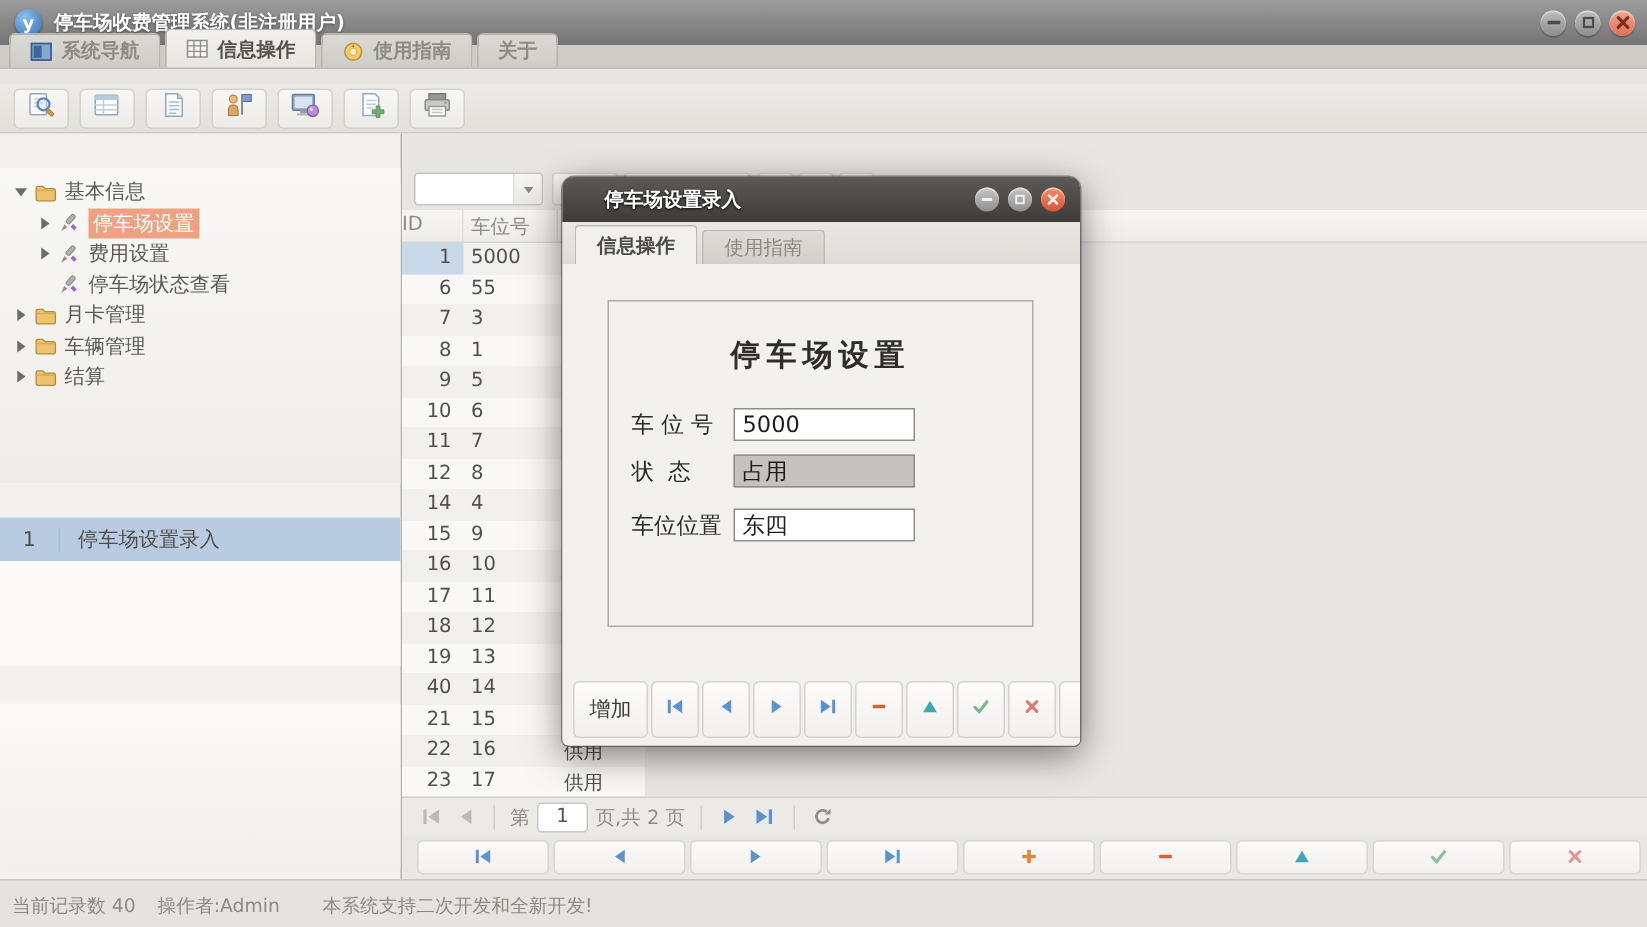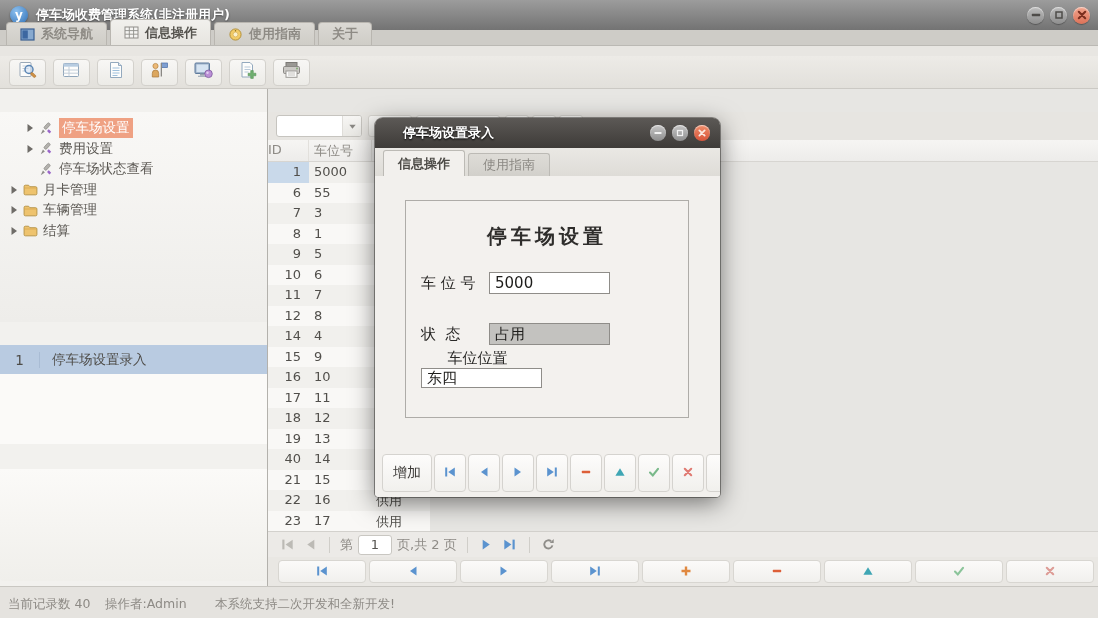--- a/index.html
+++ b/index.html
@@ -291,20 +291,34 @@
           </span>
         <span class="ghost-ico">
             <svg viewBox="0 0 12 12">
               <path d="M9.6 6.8 A3.8 3.8 0 1 1 8.4 3" stroke="#9a9894" stroke-width="1.7" fill="none"></path>
               <path d="M10.8 1 L10.8 4.6 L7.2 4.6z" fill="#9a9894"></path>
             </svg>
           </span>
       </span>
     </div>
     <div class="tree" id="tree">
+        <div class="tree-item lvl0">
+          <span class="expander">
+            <svg viewBox="0 0 12 12">
+              <path d="M2 3.5 h8 L6 9z" fill="#6f6c68"></path>
+            </svg>
+          </span>
+          <span class="nicon">
+            <svg viewBox="0 0 14 12">
+              <path d="M1 3.2 q0-1.2 1.2-1.2 h3 l1.3 1.4 h5.3 q1.2 0 1.2 1.2 v5.2 q0 1.2 -1.2 1.2 H2.2 q-1.2 0 -1.2 -1.2z" fill="#eec36e" stroke="#b08c3e" stroke-width=".8"></path>
+              <path d="M1 4.6 h12" stroke="#d9ab52" stroke-width=".8"></path>
+            </svg>
+          </span>
+          <span class="tree-label">基本信息</span>
+        </div>
         <div class="tree-item lvl1">
           <span class="expander">
             <svg viewBox="0 0 12 12">
               <path d="M3.5 2 L9 6 L3.5 10z" fill="#6f6c68"></path>
             </svg>
           </span>
           <span class="nicon">
             <svg viewBox="0 0 13 12">
               <rect x="5.8" y="0.4" width="2.8" height="6.5" rx="1" fill="#b3b1ad" stroke="#8a8884" stroke-width=".6" transform="rotate(42 7 3.5)"></rect>
               <path d="M3.2 7 L5 8.8 L1.2 11.2z" fill="#8f8d89"></path>
@@ -638,25 +652,25 @@
         <div class="dlg-tab">使用指南</div>
       </div>
     <div class="dlg-body">
       <div class="form-panel">
         <div class="form-title">停车场设置</div>
         <div id="dlg-fields">
             <div class="field-row" style="top: 71px;">
               <span class="field-label">车 位 号</span>
               <input class="field-input" value="5000" style="">
             </div>
-            <div class="field-row" style="top: 102px; margin-top: 20px;">
+            <div class="field-row" style="top: 102px;">
               <span class="field-label">状  态</span>
               <input class="field-input readonly" readonly="readonly" value="占用" style="">
             </div>
-            <div class="field-row" style="top: 148px; flex-direction: column;">
+            <div class="field-row" style="top: 138px;">
               <span class="field-label">车位位置</span>
               <input class="field-input" value="东四" style="">
             </div>
           </div>
       </div>
     </div>
     <div class="dlg-buttons" id="dlg-buttons">
         <div class="dlg-btn txt">增加</div>
         <div class="dlg-btn sq">
           <span><svg viewBox="0 0 12 12">

